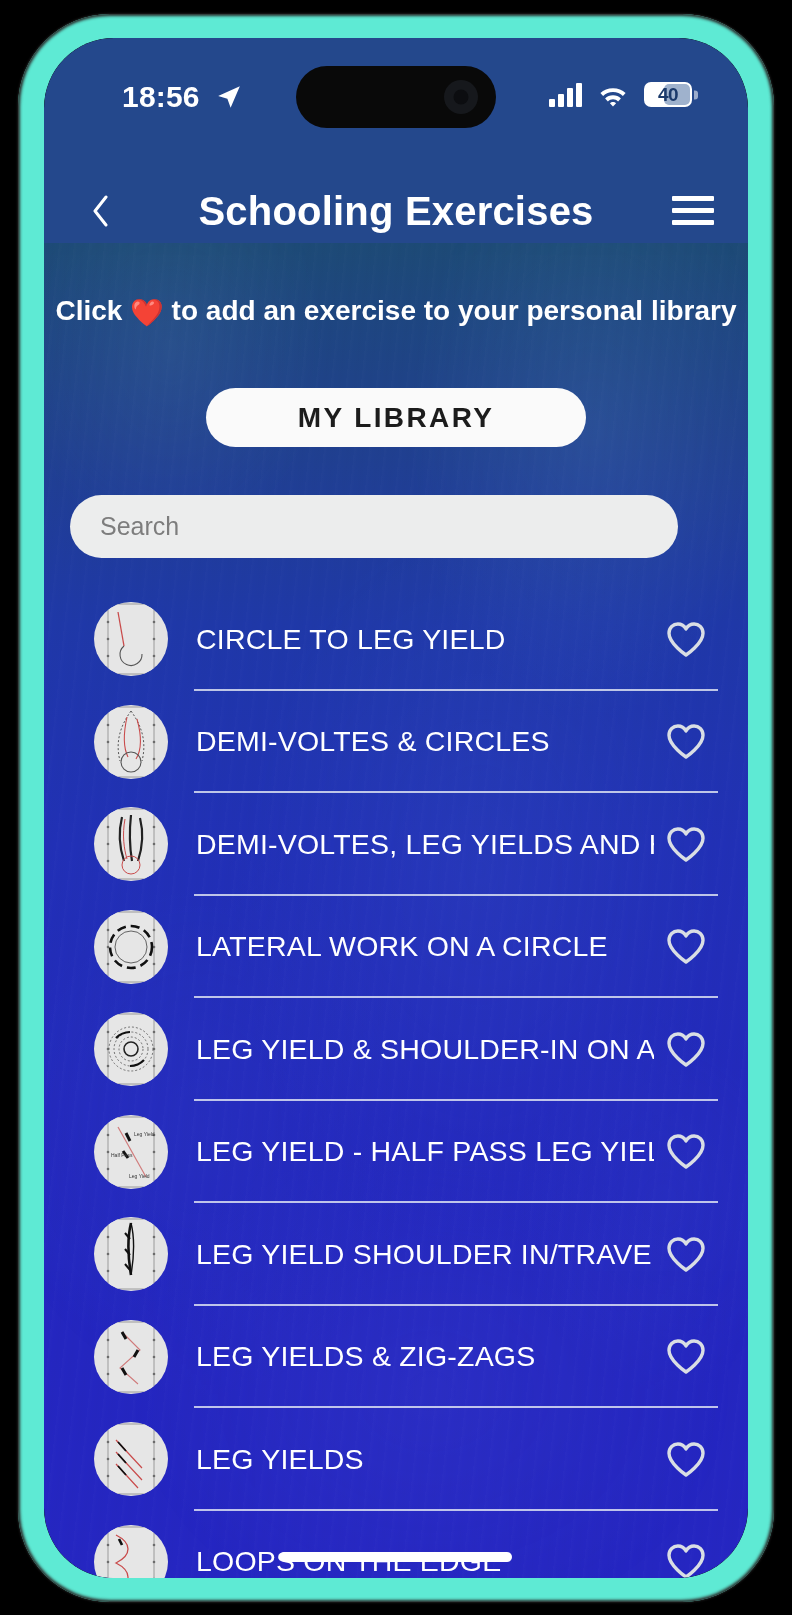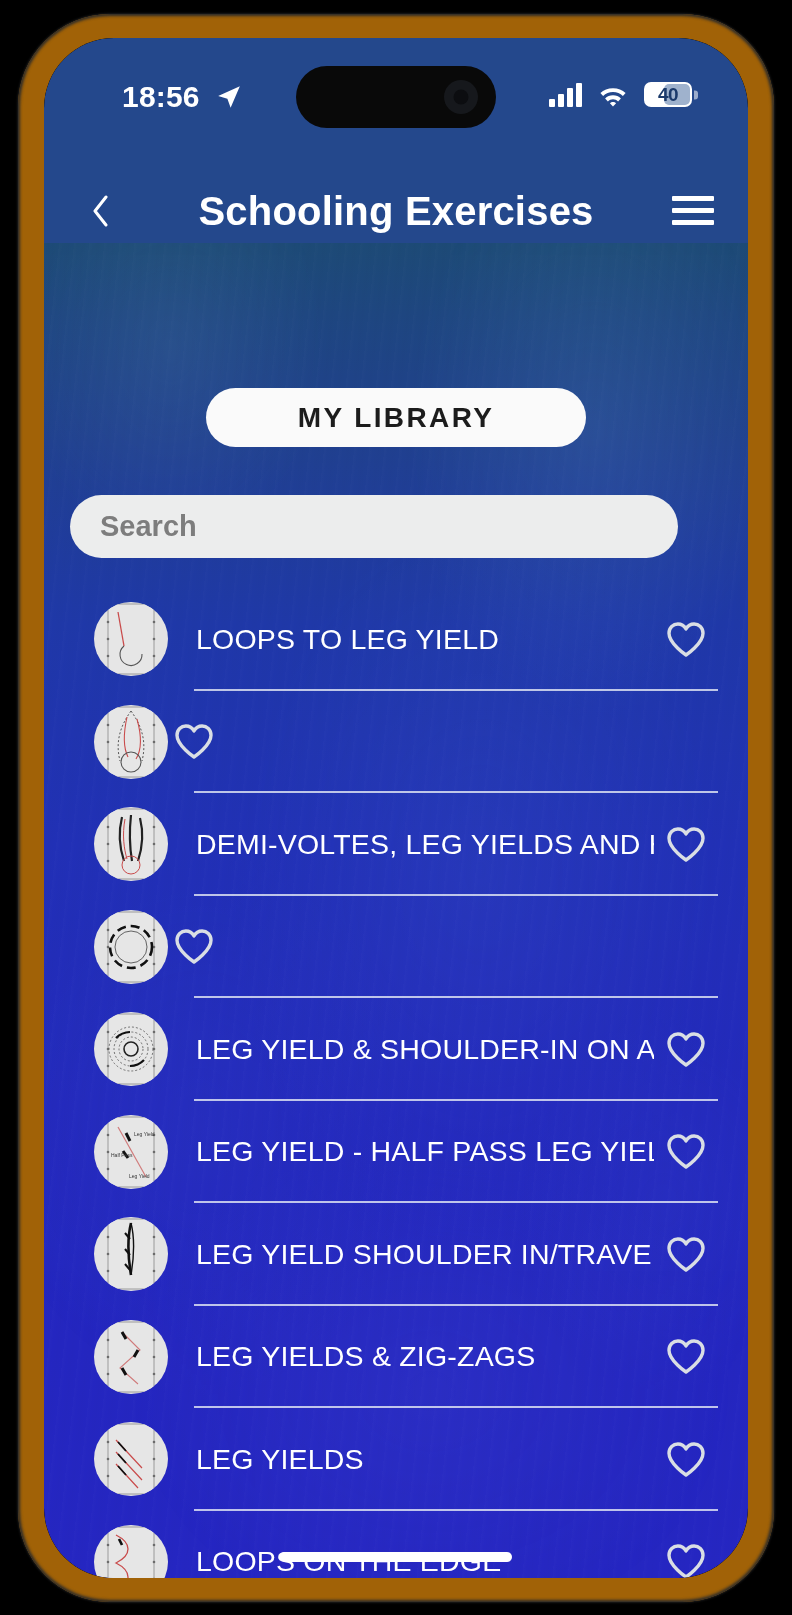--- a/index.html
+++ b/index.html
@@ -13,21 +13,21 @@
   }
 
   
   .phone-frame {
     position: absolute;
     left: 18px;
     top: 14px;
     width: 756px;
     height: 1588px;
     border-radius: 92px;
-    background: #a16207;
+    background: #5eead4;
     box-shadow: inset 0 0 3px 2px #2b2b2b, 0 0 2px 1px #1a1a1a;
   }
   .phone-bezel-inner {
     position: absolute;
     left: 26px;
     top: 24px;
     width: 704px;
     height: 1540px;
     border-radius: 70px;
     background: #000;
@@ -277,23 +277,22 @@
   }
   .search-input {
     width: 100%;
     height: 100%;
     border: none;
     outline: none;
     border-radius: 32px;
     background: #eceded;
     padding: 0 30px;
     font-family: "Liberation Sans", sans-serif;
-    font-size: 29px;
+    font-size: 25px;
     color: #333;
-    font-weight: bold;
   }
   .search-input::placeholder { color: #7d7d7d; }
 
   
   .list {
     position: absolute;
     left: 0; right: 0;
     top: 345px;
     bottom: 0;
   }
@@ -404,20 +403,23 @@
           <span></span>
             <span></span>
             <span></span>
         </div>
       </div>
 
       <div class="content">
         <div class="bg-texture"></div>
         <div class="bg-streaks"></div>
 
+        <div class="hint-row">
+          <span>Click </span><span class="hint-heart">❤️</span><span> to add an exercise to your personal library</span>
+        </div>
 
         <div class="library-btn">
           <span class="library-btn-label">MY LIBRARY</span>
         </div>
 
         <div class="search-wrap">
           <input class="search-input" type="text" placeholder="Search" style="">
         </div>
 
         <div class="list" id="exercise-list">
@@ -428,21 +430,21 @@
   <circle cx="14" cy="20" r="1.3" fill="#6b6b6b"></circle>
                   <circle cx="14" cy="37" r="1.3" fill="#6b6b6b"></circle>
                   <circle cx="14" cy="54" r="1.3" fill="#6b6b6b"></circle>
   <circle cx="60" cy="20" r="1.3" fill="#6b6b6b"></circle>
                   <circle cx="60" cy="37" r="1.3" fill="#6b6b6b"></circle>
                   <circle cx="60" cy="54" r="1.3" fill="#6b6b6b"></circle>
     <path d="M24 10 L30 44" stroke="#c94b4b" stroke-width="1.3" fill="none"></path>
     <path d="M30 44 a11 11 0 1 0 18 8" stroke="#555" stroke-width="1.1" fill="none"></path>
                 </svg>
      </div>
-     <div class="row-label">LOOPS TO LEG YIELD</div>
+     <div class="row-label">CIRCLE TO LEG YIELD</div>
      <div class="heart-btn">
                 <svg viewBox="0 0 40 37">
   <path d="M20 34 C20 34 3 22.5 3 12.2 C3 6.6 7.2 3 11.9 3 C15.3 3 18.3 4.9 20 7.9 C21.7 4.9 24.7 3 28.1 3 C32.8 3 37 6.6 37 12.2 C37 22.5 20 34 20 34 Z" fill="none" stroke="#d9dee4" stroke-width="3.4" stroke-linejoin="round"></path>
 </svg>
               </div>
      <div class="divider"></div>
             </div>
             <div class="row">
               <div class="thumb">
        <svg viewBox="0 0 74 74">
@@ -453,20 +455,21 @@
   <circle cx="60" cy="20" r="1.3" fill="#6b6b6b"></circle>
                   <circle cx="60" cy="37" r="1.3" fill="#6b6b6b"></circle>
                   <circle cx="60" cy="54" r="1.3" fill="#6b6b6b"></circle>
     <path d="M37 6 C24 24 22 40 26 56" stroke="#555" stroke-width="1" fill="none" stroke-dasharray="2 2"></path>
     <path d="M37 6 C50 24 52 40 48 56" stroke="#555" stroke-width="1" fill="none" stroke-dasharray="2 2"></path>
     <path d="M33 12 C29 30 30 44 34 52" stroke="#c94b4b" stroke-width="1.1" fill="none"></path>
     <path d="M43 14 C48 32 47 46 42 54" stroke="#c94b4b" stroke-width="1.1" fill="none"></path>
     <circle cx="37" cy="57" r="10" stroke="#555" stroke-width="1.1" fill="none"></circle>
                 </svg>
      </div>
+     <div class="row-label">DEMI-VOLTES &amp; CIRCLES</div>
      <div class="heart-btn">
                 <svg viewBox="0 0 40 37">
   <path d="M20 34 C20 34 3 22.5 3 12.2 C3 6.6 7.2 3 11.9 3 C15.3 3 18.3 4.9 20 7.9 C21.7 4.9 24.7 3 28.1 3 C32.8 3 37 6.6 37 12.2 C37 22.5 20 34 20 34 Z" fill="none" stroke="#d9dee4" stroke-width="3.4" stroke-linejoin="round"></path>
 </svg>
               </div>
      <div class="divider"></div>
             </div>
             <div class="row">
               <div class="thumb">
        <svg viewBox="0 0 74 74">
@@ -499,20 +502,21 @@
   <circle cx="14" cy="20" r="1.3" fill="#6b6b6b"></circle>
                   <circle cx="14" cy="37" r="1.3" fill="#6b6b6b"></circle>
                   <circle cx="14" cy="54" r="1.3" fill="#6b6b6b"></circle>
   <circle cx="60" cy="20" r="1.3" fill="#6b6b6b"></circle>
                   <circle cx="60" cy="37" r="1.3" fill="#6b6b6b"></circle>
                   <circle cx="60" cy="54" r="1.3" fill="#6b6b6b"></circle>
     <circle cx="37" cy="37" r="21" stroke="#111" stroke-width="2.6" fill="none" stroke-dasharray="9 5"></circle>
     <circle cx="37" cy="37" r="16" stroke="#555" stroke-width="0.9" fill="none"></circle>
                 </svg>
      </div>
+     <div class="row-label">LATERAL WORK ON A CIRCLE</div>
      <div class="heart-btn">
                 <svg viewBox="0 0 40 37">
   <path d="M20 34 C20 34 3 22.5 3 12.2 C3 6.6 7.2 3 11.9 3 C15.3 3 18.3 4.9 20 7.9 C21.7 4.9 24.7 3 28.1 3 C32.8 3 37 6.6 37 12.2 C37 22.5 20 34 20 34 Z" fill="none" stroke="#d9dee4" stroke-width="3.4" stroke-linejoin="round"></path>
 </svg>
               </div>
      <div class="divider"></div>
             </div>
             <div class="row">
               <div class="thumb">
        <svg viewBox="0 0 74 74">

